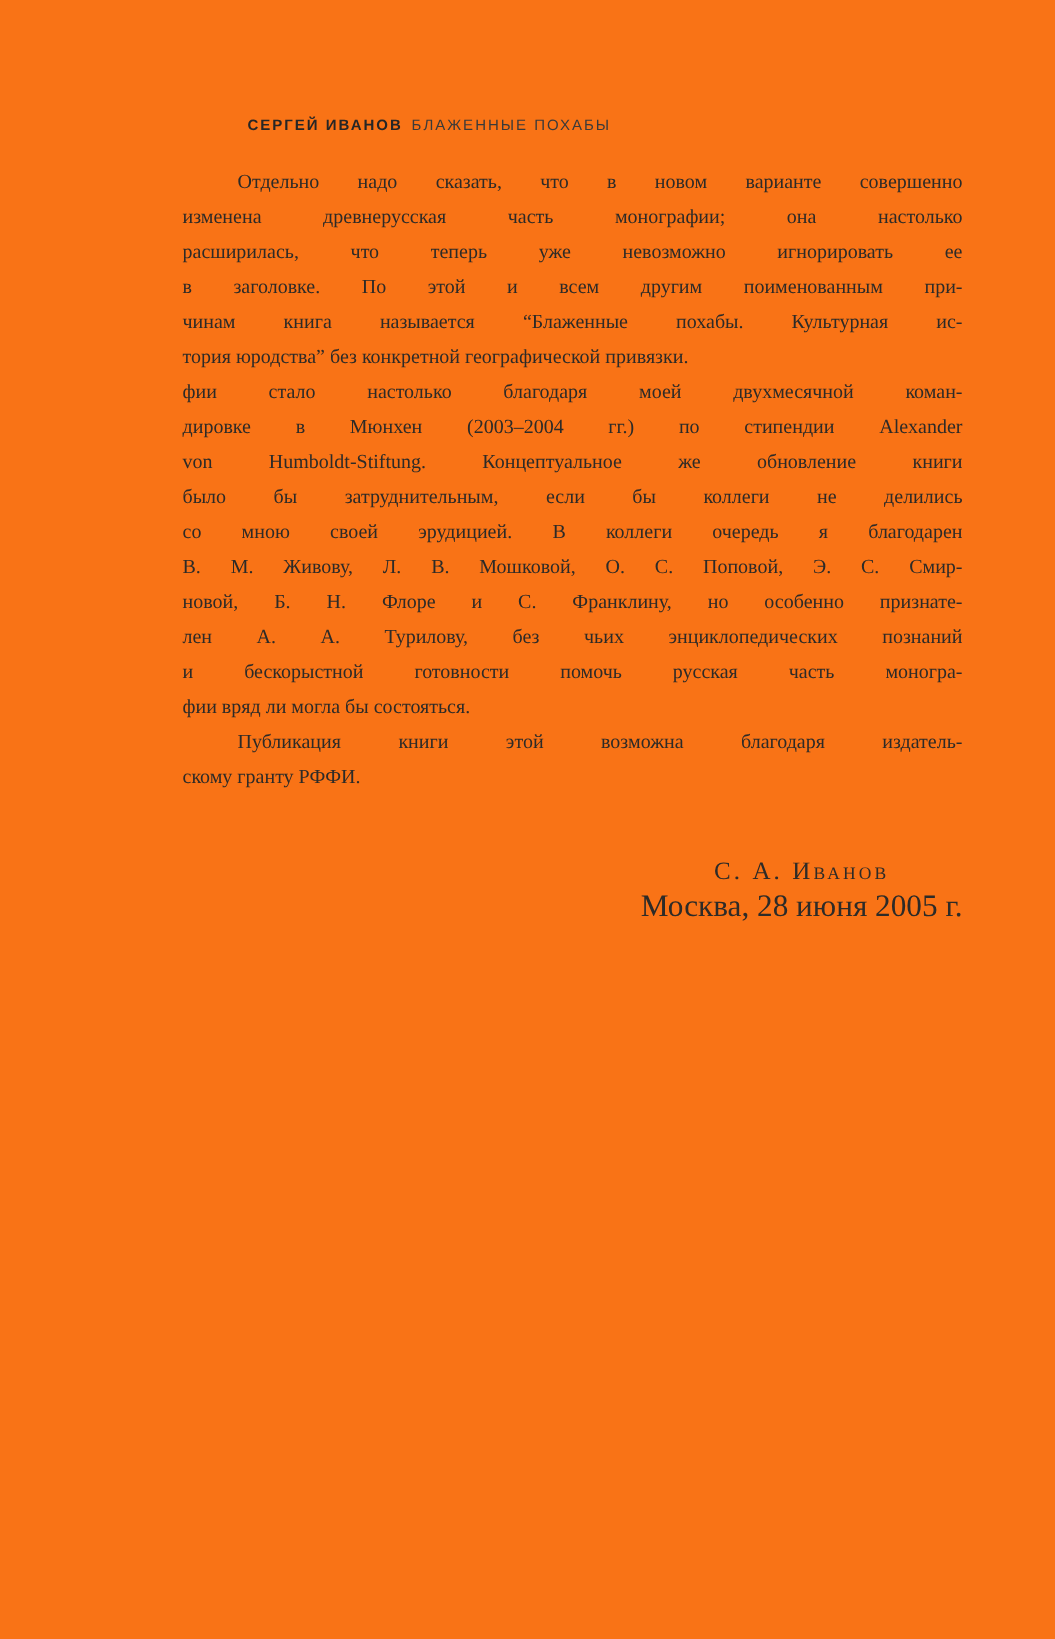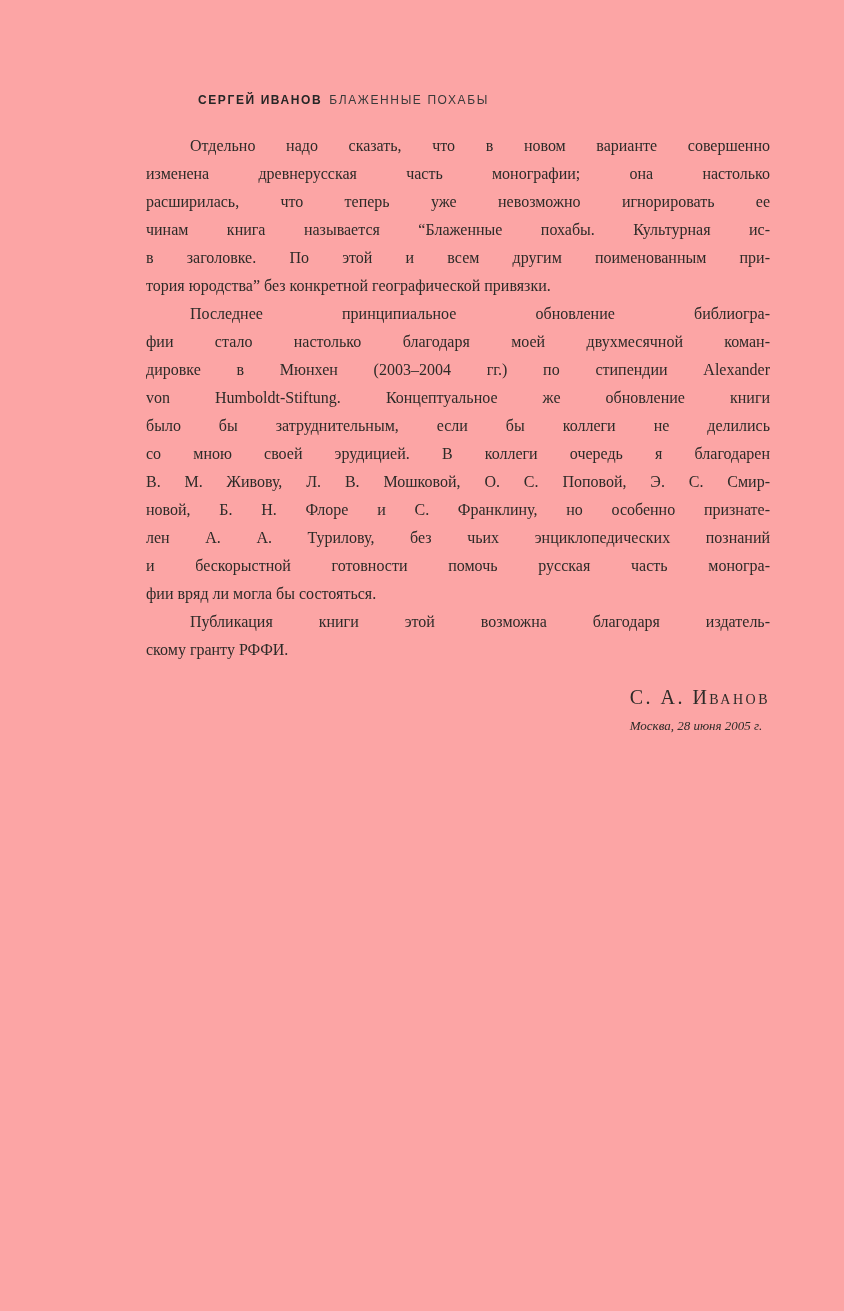--- a/index.html
+++ b/index.html
@@ -4,21 +4,21 @@
 <style>
   html, body {
     margin: 0;
     padding: 0;
     background: #ffffff;
   }
   .page {
     position: relative;
     width: 844px;
     height: 1311px;
-    background: #fca5a5;
+    background: #f97316;
     overflow: hidden;
     font-family: "Liberation Serif", serif;
   }
   .running-header {
     position: absolute;
     left: 198px;
     top: 93px;
     font-family: "Liberation Sans", sans-serif;
     font-size: 12px;
     line-height: 14px;
@@ -53,53 +53,51 @@
   }
   .line.indent {
     text-indent: 44px;
   }
   .line .it {
   }
   .signature {
     position: absolute;
     right: 74px;
     top: 684px;
-    text-align: left;
+    text-align: center;
     color: #2d2b28;
   }
   .sig-name {
     font-size: 20px;
     font-variant: small-caps;
     letter-spacing: 2.5px;
     line-height: 26px;
   }
   .sig-date {
-    font-size: 13px;
-    font-style: italic;
+    font-size: 25px;
     line-height: 26px;
     margin-top: 3px;
   }
 </style>
 </head>
 <body>
 
 <div class="page">
 
   <div class="running-header">
     <span class="author">СЕРГЕЙ ИВАНОВ</span><span class="book-title">БЛАЖЕННЫЕ ПОХАБЫ</span>
   </div>
 
   <div class="text-block" id="text-block">
       <div class="line indent full"><span>Отдельно надо сказать, что в новом варианте совершенно</span></div>
       <div class="line full"><span>изменена древнерусская часть монографии; она настолько</span></div>
       <div class="line full"><span>расширилась, что теперь уже невозможно игнорировать ее</span></div>
+      <div class="line full"><span>в заголовке. По этой и всем другим поименованным при-</span></div>
       <div class="line full"><span>чинам книга называется “Блаженные похабы. Культурная ис-</span></div>
-      <div class="line full"><span>в заголовке. По этой и всем другим поименованным при-</span></div>
       <div class="line"><span>тория юродства” без конкретной географической привязки.</span></div>
-      <div class="line indent full"><span>Последнее принципиальное обновление библиогра-</span></div>
       <div class="line full"><span>фии стало настолько благодаря моей двухмесячной коман-</span></div>
       <div class="line full"><span>дировке в Мюнхен (2003–2004 гг.) по стипендии </span><span class="it">Alexander</span></div>
       <div class="line full"><span class="it">von Humboldt-Stiftung.</span><span> Концептуальное же обновление книги</span></div>
       <div class="line full"><span>было бы затруднительным, если бы коллеги не делились</span></div>
       <div class="line full"><span>со мною своей эрудицией. В коллеги очередь я благодарен</span></div>
       <div class="line full"><span>В. М. Живову, Л. В. Мошковой, О. С. Поповой, Э. С. Смир-</span></div>
       <div class="line full"><span>новой, Б. Н. Флоре и С. Франклину, но особенно признате-</span></div>
       <div class="line full"><span>лен А. А. Турилову, без чьих энциклопедических познаний</span></div>
       <div class="line full"><span>и бескорыстной готовности помочь русская часть моногра-</span></div>
       <div class="line"><span>фии вряд ли могла бы состояться.</span></div>

